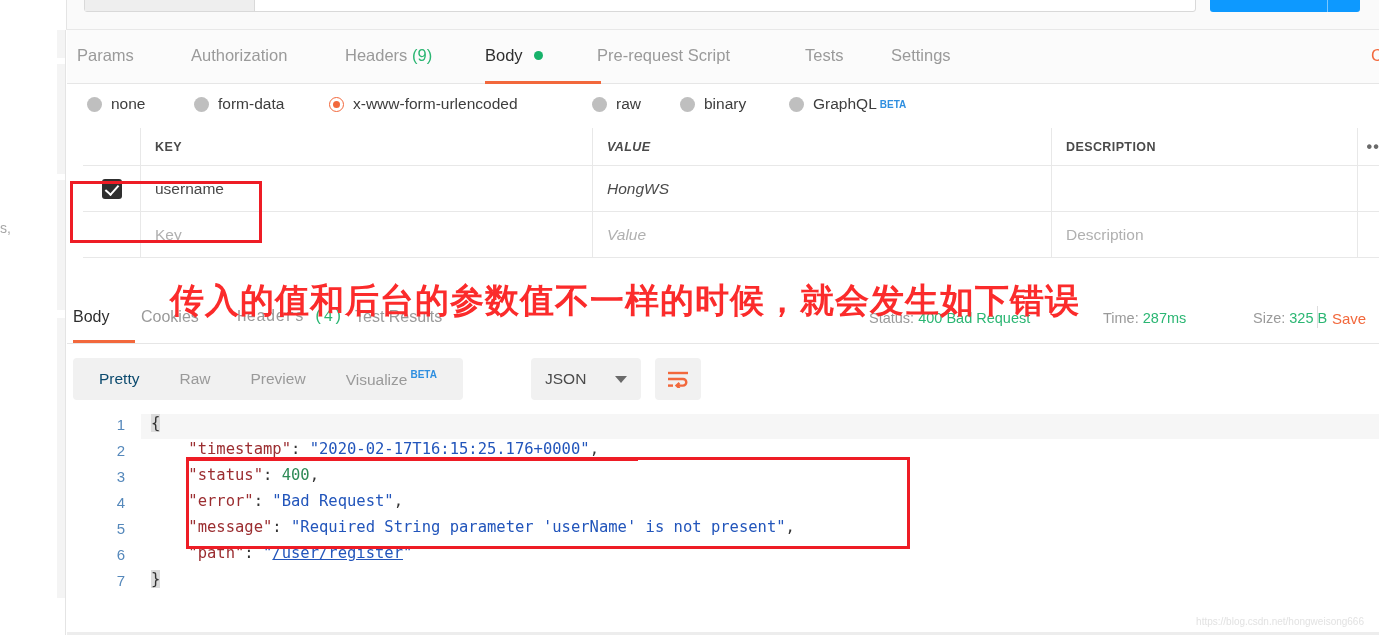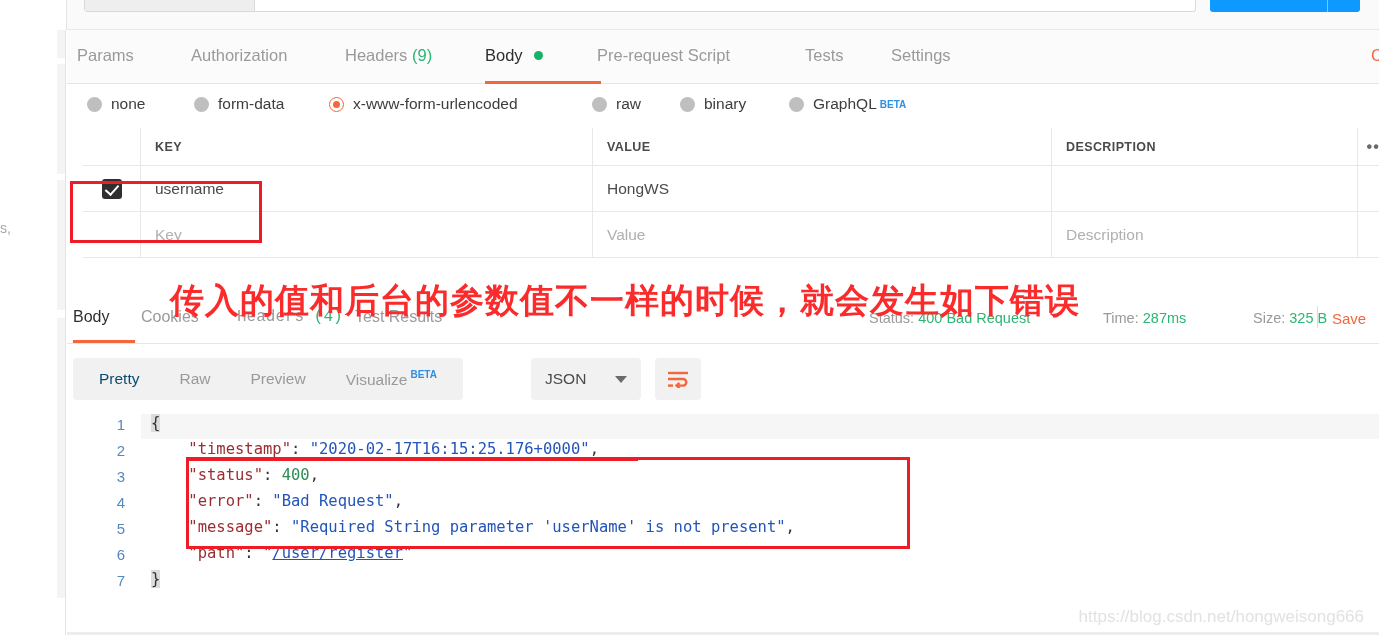--- a/index.html
+++ b/index.html
@@ -60,21 +60,21 @@
   .kvtable { position: absolute; left: 16px; top: 98px; width: 1312px; }
   .kvrow { position: relative; width: 1312px; border-bottom: 1px solid #e8e8e8; }
   .kvrow.head { height: 38px; background: #fff; }
   .kvrow.item { height: 46px; }
   .kvrow.empty { height: 46px; }
   .kvcell { position: absolute; top: 0; height: 100%; display: flex; align-items: center;
             border-right: 1px solid #e8e8e8; }
   .kvcell.nb { border-right: none; }
   .c-check { left: 0; width: 58px; justify-content: center; }
   .c-key   { left: 58px; width: 452px; padding-left: 14px; }
-  .c-val   { left: 510px; width: 459px; padding-left: 14px; }
+  .c-val   { left: 510px; width: 459px; padding-left: 14px; font-style: italic; }
   .c-desc  { left: 969px; width: 306px; padding-left: 14px; }
   .c-more  { left: 1275px; width: 37px; justify-content: center; }
   .kvrow.head .kvcell { font-size: 12.5px; font-weight: bold; color: #4a4a4a; letter-spacing: .4px; }
   .kvrow.item .kvcell { font-size: 15.5px; color: #4a4a4a; }
   .kvrow.empty .kvcell { font-size: 15.5px; color: #b0b0b0; }
   .cbox { width: 20px; height: 20px; border-radius: 3px; background: #2f2f2f; position: relative; cursor: pointer; }
   .cbox::after { content: ""; position: absolute; left: 6px; top: 3px; width: 6px; height: 11px;
                  border: solid #fff; border-width: 0 2.5px 2.5px 0; transform: rotate(42deg); }
   .dots { color: #6a6a6a; font-size: 16px; letter-spacing: 1px; cursor: pointer; }
   .tophairline { position: absolute; left: 58px; top: 0; width: 1254px; height: 1px; background: #e8e8e8; }
@@ -120,21 +120,21 @@
   .brace { background: #dcdcdc; color: #333; }
   .ulink { text-decoration: underline; }
 
   
   .anno-box { position: absolute; border: 3px solid #ee1c25; pointer-events: none; }
   .anno-text { position: absolute; color: #fb2b2b; font-size: 34px; font-weight: bold;
                white-space: nowrap; letter-spacing: 1px; pointer-events: none;
                font-family: "DejaVu Sans", sans-serif; }
   .strike { position: absolute; height: 3px; background: #ee1c25; pointer-events: none; }
 
-  .watermark { position: absolute; right: 15px; bottom: 8px; font-size: 17px; color: #e2e2e2;
+  .watermark { position: absolute; right: 15px; bottom: 8px; font-size: 10px; color: #e2e2e2;
                white-space: nowrap; }
   .bottomline { position: absolute; left: 67px; bottom: 0; width: 1312px; height: 3px; background: #ededed; }
 </style>
 </head>
 <body>
 
 <div id="app">
 
   <div class="topstrip">
     <div class="leftpad"></div>

